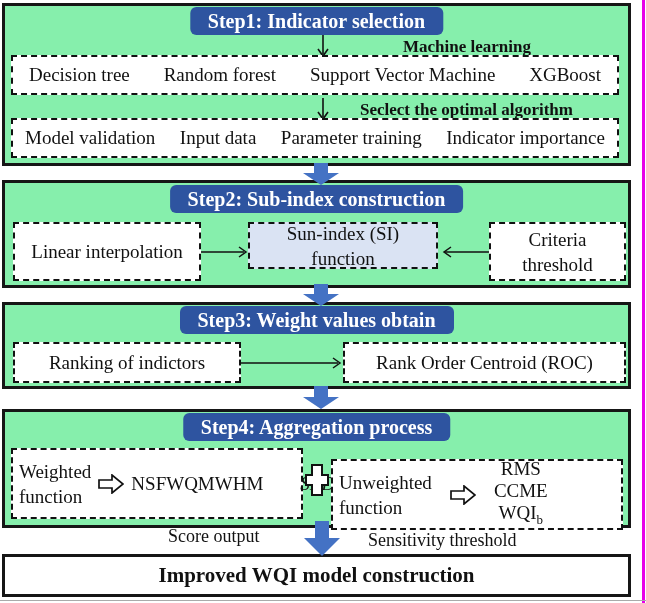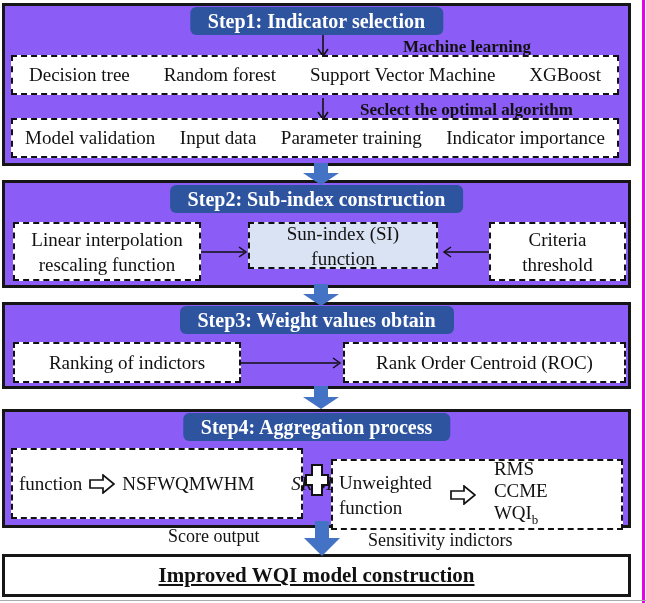--- a/index.html
+++ b/index.html
@@ -1,19 +1,19 @@
 <!DOCTYPE html>
 <html><head>
 <meta charset="utf-8">
 <style>
   html,body{margin:0;padding:0;}
   body{background:#fff;font-family:"Liberation Serif","DejaVu Serif",serif;color:#111;}
   #stage{position:relative;width:646px;height:603px;background:#fff;overflow:hidden;}
 
-  .sec{position:absolute;left:2px;width:629px;border:3px solid #161616;box-sizing:border-box;background:#8b5cf6;}
+  .sec{position:absolute;left:2px;width:629px;border:3px solid #161616;box-sizing:border-box;background:#86efac;}
   #sec1{top:3px;height:163px;}
   #sec2{top:180px;height:108px;}
   #sec3{top:302px;height:87px;}
   #sec4{top:409px;height:119px;}
 
   .step-header{position:absolute;left:50%;transform:translateX(-50%);
     background:#2e54a0;color:#fff;font-weight:bold;font-size:20px;
     border-radius:6px;padding:2px 18px;white-space:nowrap;line-height:24px;}
 
   .dashed{position:absolute;border:2px dashed #111;box-sizing:border-box;background:#fff;}
@@ -25,26 +25,26 @@
   .smallcap{font-size:17px;white-space:nowrap;font-weight:bold;}
   .lab18{font-size:18px;white-space:nowrap;}
 
   #sunbox{background:#dae3f3;}
 
   
   .agg-inner{display:flex;align-items:center;box-sizing:border-box;height:100%;padding:0 6px;}
   .fn-col{font-size:19px;line-height:25px;white-space:nowrap;}
   .methods{flex:1;display:flex;flex-direction:row;gap:7px;font-size:19px;}
   .mrow{display:flex;justify-content:space-around;}
-  .stack{display:flex;flex-direction:column;align-items:flex-start;font-size:19px;line-height:22px;margin-left:8px;}
+  .stack{display:flex;flex-direction:column;align-items:center;font-size:19px;line-height:22px;margin-left:8px;}
   sub{font-size:13px;}
 
   #finalbox{position:absolute;left:2px;top:554px;width:629px;height:43px;
     border:3px solid #161616;box-sizing:border-box;display:flex;align-items:center;justify-content:center;
-    font-size:21px;font-weight:bold;background:#fff;text-decoration:underline;}
+    font-size:21px;font-weight:bold;background:#fff;}
 
   #magenta-line{position:absolute;left:642px;top:0;width:3px;height:603px;background:#e800e8;}
   #bottom-line{position:absolute;left:0;top:600px;width:646px;height:1px;background:#aaa;}
 </style>
 </head>
 <body>
 
 <div id="stage">
 
   <div class="sec" id="sec1">
@@ -83,21 +83,20 @@
     <polygon points="11,0 25,0 25,10 36,10 18,22 0,10 11,10" fill="#4472c4"></polygon>
   </svg>
 
   <div class="sec" id="sec2">
     <div class="step-header" style="top:2px;">
       <span>Step2: Sub-index construction</span>
     </div>
 
     <div class="dashed cbox" style="left:8px;top:39px;width:188px;height:59px;">
       <span>Linear interpolation</span>
-      <span>rescaling function</span>
     </div>
 
     <svg class="abs" style="left:196px;top:61px;" width="47" height="16" viewBox="0 0 47 16">
       <line x1="0" y1="8" x2="43" y2="8" stroke="#111" stroke-width="1.5"></line>
       <polyline points="38,3 45,8 38,13" fill="none" stroke="#111" stroke-width="1.5"></polyline>
     </svg>
 
     <div class="dashed cbox" id="sunbox" style="left:243px;top:39px;width:190px;height:47px;">
       <span>Sun-index (SI)</span>
       <span>function</span>
@@ -142,20 +141,21 @@
   </svg>
 
   <div class="sec" id="sec4">
     <div class="step-header" style="top:1px;">
       <span>Step4: Aggregation process</span>
     </div>
 
     <div class="dashed" style="left:6px;top:36px;width:292px;height:71px;">
       <div class="agg-inner">
         <div class="fn-col">
+          <div>Weighted</div>
           <div>function</div>
         </div>
         <svg style="margin:0 7px;flex:none;" width="26" height="20" viewBox="0 0 26 20">
           <polygon points="1,6 14,6 14,1 25,10 14,19 14,14 1,14" fill="#fff" stroke="#111" stroke-width="1.7"></polygon>
         </svg>
         <div class="methods">
           <div class="mrow">
             <span>NSF</span>
             <span>WQM</span>
             <span>WHM</span>
@@ -187,21 +187,21 @@
           <span><span>WQI</span><sub>b</sub></span>
         </div>
       </div>
     </div>
   </div>
 
   <div class="abs lab18" style="left:168px;top:526px;">Score output</div>
   <svg class="abs" style="left:304px;top:521px;z-index:5;" width="36" height="36" viewBox="0 0 36 36">
     <polygon points="11,0 25,0 25,17 36,17 18,35 0,17 11,17" fill="#4472c4"></polygon>
   </svg>
-  <div class="abs lab18" style="left:368px;top:530px;">Sensitivity indictors</div>
+  <div class="abs lab18" style="left:368px;top:530px;">Sensitivity threshold</div>
 
   <div id="finalbox">
     <span>Improved WQI model construction</span>
   </div>
 
   <div id="magenta-line"></div>
   <div id="bottom-line"></div>
 </div>
 
 </body></html>

